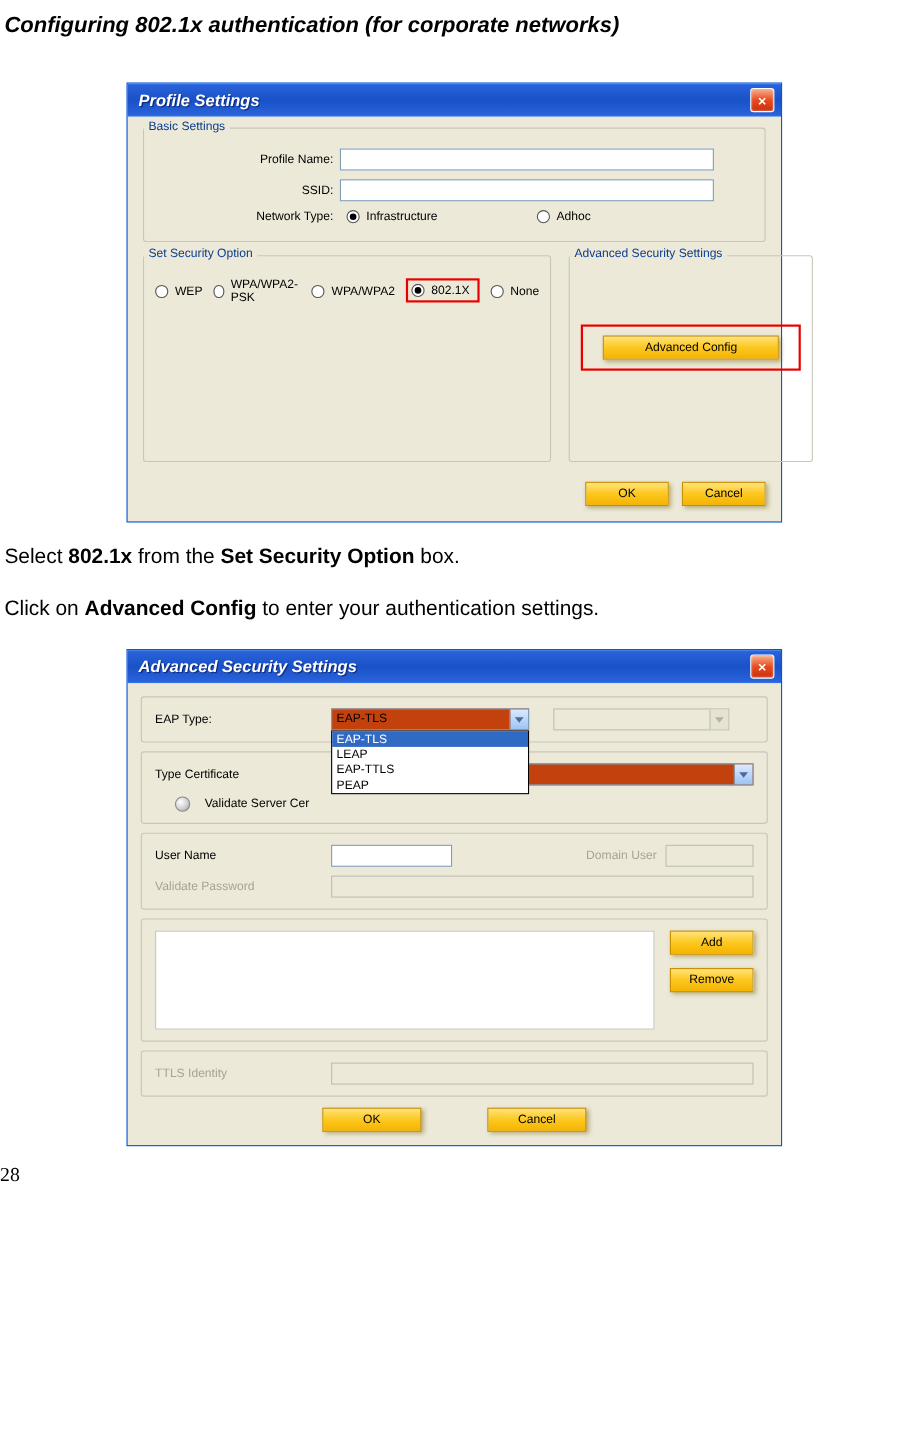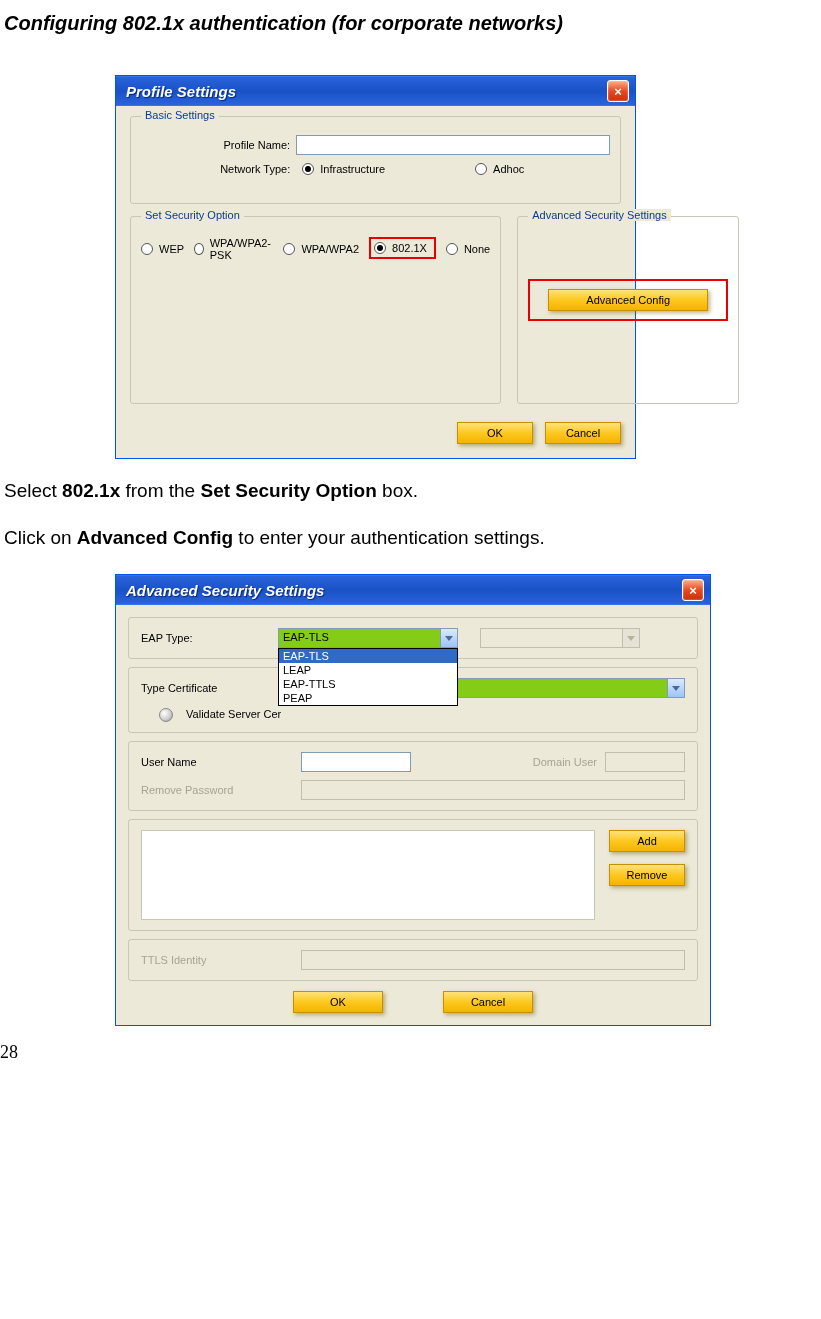--- a/index.html
+++ b/index.html
@@ -62,21 +62,21 @@
     
     .groupbox {
       border: 1px solid #c8c6b8;
       border-radius: 3px;
       position: relative;
       padding: 18px 10px 12px 10px;
     }
     .groupbox > legend, .gb-legend {
       position: absolute;
       top: -8px;
-      left: 10px;
+      left: 0;
       background: #ece9d8;
       padding: 0 4px;
       font-size: 11px;
       color: #0a3c8e;
     }
 
     
     .frow { display: flex; align-items: center; margin-bottom: 8px; }
     .frow .label { text-align: right; padding-right: 6px; }
     .txt {
@@ -107,21 +107,21 @@
       justify-content: center;
       box-shadow: 2px 2px 4px rgba(120,90,0,0.45);
     }
     .btn-wide { width: 160px; }
     .redbox { border: 2px solid #e80000; padding: 1px; display: inline-block; }
 
     
     .dd {
       height: 20px;
       border: 1px solid #7f9db9;
-      background: #84cc16;
+      background: #c2410c;
       display: flex;
       position: relative;
     }
     .dd .dd-txt { flex: 1; padding: 2px 4px; }
     .dd .dd-btn {
       width: 17px;
       background: linear-gradient(to bottom, #dbeafe, #9dc4f5);
       border-left: 1px solid #7f9db9;
       display: flex; align-items: center; justify-content: center;
     }
@@ -157,35 +157,39 @@
       border: 1px solid #c8c6b8;
       background: #fff;
       height: 90px;
     }
   </style>
 </head>
 <body>
 
 <div class="doc-heading">Configuring 802.1x authentication (for corporate networks)</div>
 
-<div class="figure" style="width:521px;">
+<div class="figure" style="width:596px;">
   <div class="xp-window">
     <div class="xp-titlebar">
       <span class="xp-title">Profile Settings</span>
       <div class="xp-close">×</div>
     </div>
     <div class="xp-body">
 
       <div class="groupbox" style="margin-bottom:12px;">
         <div class="gb-legend">Basic Settings</div>
         <div class="frow">
           <div class="label" style="width:168px;">Profile Name:</div>
           <input class="txt" style="width: 340px;">
         </div>
-        <div class="frow" style="margin-bottom:16px;">
+        <div class="frow">
+          <div class="label" style="width:168px;">SSID:</div>
+          <input class="txt" style="width: 340px;">
+        </div>
+        <div class="frow" style="margin-bottom:4px;">
           <div class="label" style="width:168px;">Network Type:</div>
           <div style="width:340px; display:flex; gap:90px; padding-left:6px;align-items:center;">
             <div class="radio-wrap">
               <span class="radio-dot">
                   <span class="inner"></span>
                 </span>
               <span>Infrastructure</span>
             </div>
             <div class="radio-wrap">
               <span class="radio-dot"></span>
@@ -261,21 +265,21 @@
 <div class="figure" style="width:596px; margin-top:22px;">
   <div class="xp-window">
     <div class="xp-titlebar">
       <span class="xp-title">Advanced Security Settings</span>
       <div class="xp-close">×</div>
     </div>
     <div class="xp-body" style="padding:12px;">
 
       <div class="section" style="position:relative; overflow:visible;">
         <div style="display:flex; align-items:center;">
-          <div style="width:137px;">EAP Type:</div>
+          <div style="width:160px;">EAP Type:</div>
           <div class="dd" style="width:180px;">
             <div class="dd-txt">EAP-TLS</div>
             <div class="dd-btn">
                 <div class="arrow"></div>
               </div>
             <div class="dd-list">
               <div class="selected">EAP-TLS</div>
               <div>LEAP</div>
               <div>EAP-TTLS</div>
               <div>PEAP</div>
@@ -309,21 +313,21 @@
 
       <div class="section">
         <div class="frow">
           <div style="width:160px;">User Name</div>
           <input class="txt" style="width: 110px;">
           <div style="flex:1;"></div>
           <div class="disabled-label" style="margin-right:8px;">Domain User</div>
           <input class="txt" style="width: 80px; background: rgb(236, 233, 216); border-color: rgb(192, 190, 177);">
         </div>
         <div class="frow" style="margin-bottom:0;">
-          <div class="disabled-label" style="width:160px;">Remove Password</div>
+          <div class="disabled-label" style="width:160px;">Validate Password</div>
           <input class="txt" style="flex: 1 1 0%; background: rgb(236, 233, 216); border-color: rgb(192, 190, 177);">
         </div>
       </div>
 
       <div class="section" style="display:flex; gap:14px; align-items:flex-start;">
         <div class="listbox" style="flex:1;"></div>
         <div style="display:flex; flex-direction:column; gap:12px;">
           <div class="btn" style="width:76px;">
               <span>Add</span>
             </div>

